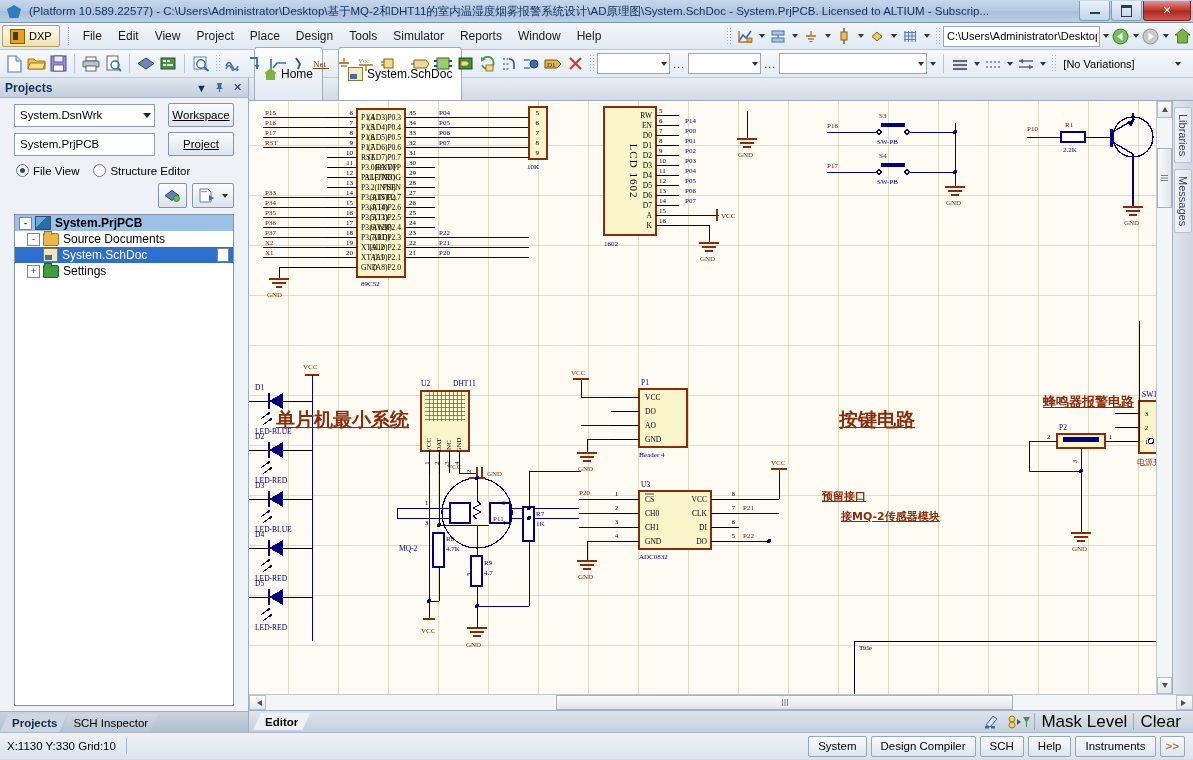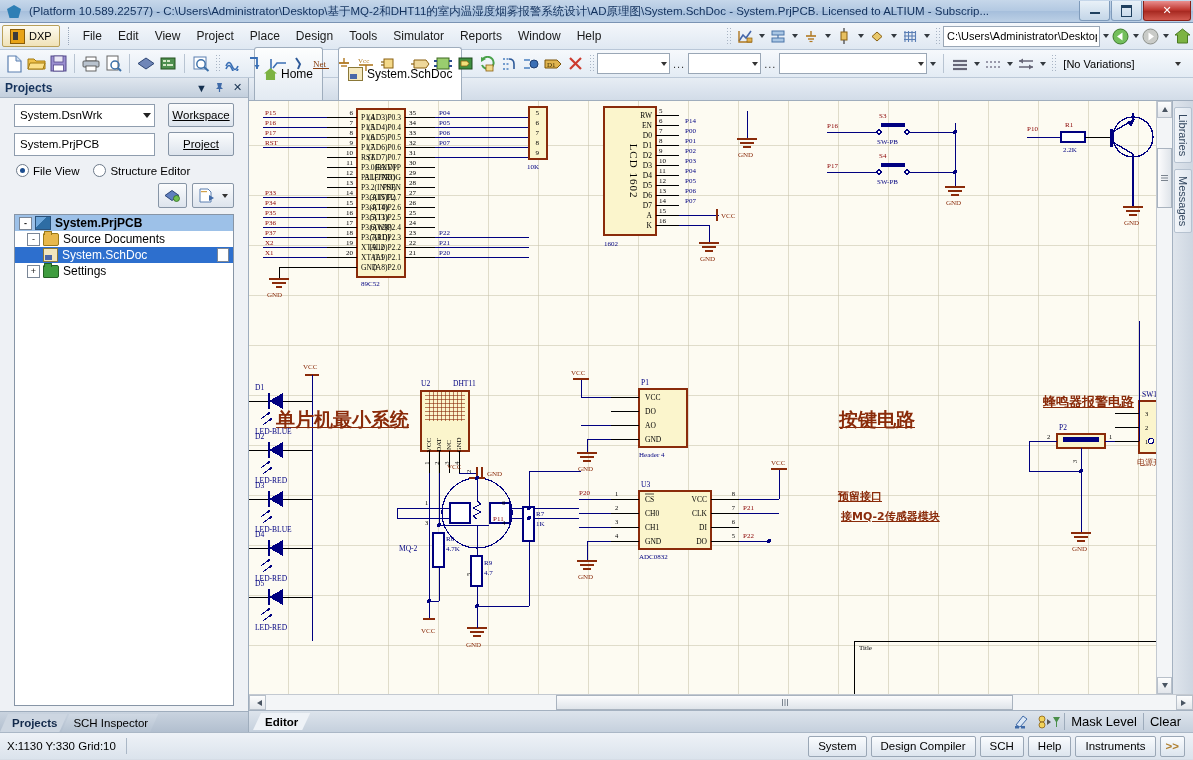--- a/index.html
+++ b/index.html
@@ -194,21 +194,21 @@
   .arr-up{border-bottom:5px solid #4a5562;}
   .arr-dn{border-top:5px solid #4a5562;}
   .arr-lf{border-top:3.5px solid transparent;border-bottom:3.5px solid transparent;border-right:5px solid #4a5562;}
   .arr-rt{border-top:3.5px solid transparent;border-bottom:3.5px solid transparent;border-left:5px solid #4a5562;}
 
   
   .editor-bottom{height:21px;display:flex;align-items:center;
     background:linear-gradient(to bottom,#dde4ec,#c5d0dd);border-top:1px solid #a4b1c0;}
   .etab{height:17px;padding:0 12px;display:flex;align-items:center;font-size:11.5px;font-weight:bold;
     background:#eef2f7;clip-path:polygon(8px 0,100% 0,calc(100% - 8px) 100%,0 100%);margin-left:4px;}
-  .mask-btn{height:17px;padding:0 6px;display:flex;align-items:center;font-size:13px;
+  .mask-btn{height:17px;padding:0 6px;display:flex;align-items:center;font-size:17px;
     border-left:1px solid #9dabbb;}
 
   
   #statusbar{
     height:26px;display:flex;align-items:center;
     background:linear-gradient(to bottom,#eef2f7,#dbe3ec);
     border-top:1px solid #aab7c6;font-size:11.5px;
   }
   #statusbar .coords{padding-left:7px;white-space:nowrap;}
   #statusbar .sep{width:1px;height:16px;background:#aab7c6;margin:0 10px;}
@@ -1323,21 +1323,21 @@
             <text x="888" y="364" fill="#8a2b0a" font-size="8" font-family="DejaVu Sans, sans-serif">电源开关</text>
           </g>
         </svg>
 
         <div class="cnlbl" style="left:27px;top:306px;font-size:19px;">单片机最小系统</div>
         <div class="cnlbl" style="left:590px;top:306px;font-size:19px;">按键电路</div>
         <div class="cnlbl" style="left:780px;top:292px;font-size:13px;padding-left:14px;">蜂鸣器报警电路</div>
 
         <div class="cnlbl" style="left:812px;top:591px;font-size:19px;">5V供电电路</div>
 
-        <div class="cnlbl" style="left:589px;top:388px;font-size:11px;">预留接口</div>
+        <div class="cnlbl" style="left:573px;top:388px;font-size:11px;">预留接口</div>
         <div class="cnlbl" style="left:592px;top:408px;font-size:11px;">接MQ-2传感器模块</div>
 
         <div style="position:absolute;left:605px;top:540px;width:320px;height:110px;
                     border-top:1.3px solid #000;border-left:1.3px solid #000;background:transparent;">
           <div style="position:absolute;left:4px;top:2px;font-size:7px;font-family:'Liberation Serif',serif;">Title</div>
 
         </div>
       </div>
 
       <div class="vsb">

